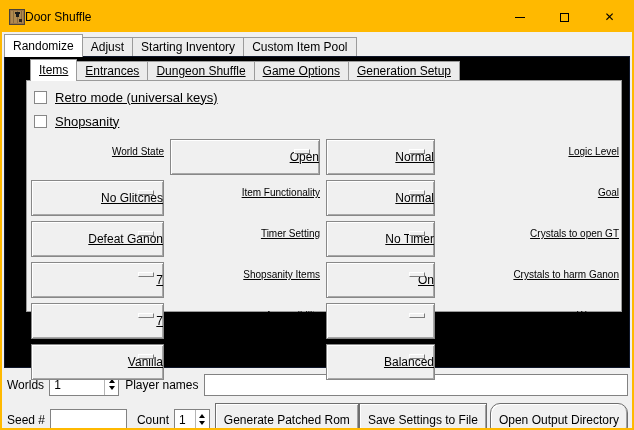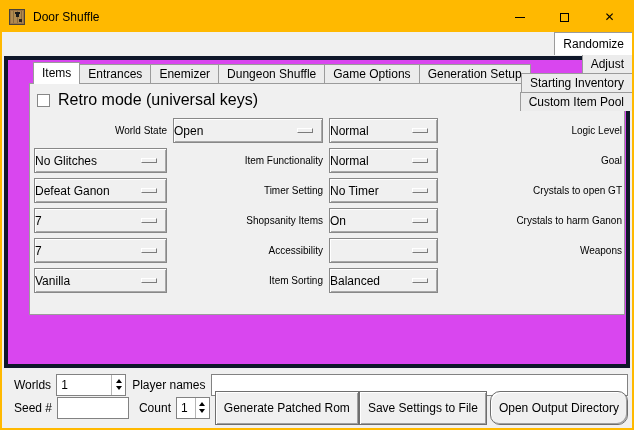--- a/index.html
+++ b/index.html
@@ -11,77 +11,77 @@
     background: #f0f0f0;
     position: relative;
     overflow: hidden;
   }
   
   .titlebar {
     height: 30px; background: #ffb900;
     display: flex; align-items: center;
   }
   .titlebar .app-icon { margin-left: 7px; width: 16px; height: 16px; flex: 0 0 auto; }
-  .titlebar .title { margin-left: 8px; font-size: 12px; color: #000; }
+  .titlebar .title { margin-left: 0; font-size: 12px; color: #000; }
   .win-controls { margin-left: auto; display: flex; height: 100%; }
   .win-btn { width: 45px; height: 100%; display:flex; align-items:center; justify-content:center; cursor: default; }
   .glyph-min { width: 10px; height: 1px; background: #000; }
   .glyph-max { width: 9px; height: 9px; border: 1px solid #000; }
   .glyph-close { font-size: 12px; color: #000; line-height: 1; }
   
   .tabrow { display: flex; align-items: flex-end; height: 24px; position: relative; z-index: 3; }
-  .tabrow-outer { margin-left: 10px; flex-direction: column; }
+  .tabrow-outer { margin-left: 2px; }
   .tabrow-inner { margin-left: 25px; height: 23px; z-index: 2; }
   .tab {
     background: #ececec; border: 1px solid #9b9b9b; border-bottom: none;
     padding: 0 8px; font-size: 12px; height: 19px; line-height: 18px;
     margin-right: -1px; white-space: nowrap; cursor: default;
   }
   .tab.active {
     background: #ffffff; height: 23px; line-height: 22px;
     margin-bottom: -1px; position: relative; z-index: 4;
   }
   .tabrow-inner .tab.active { height: 22px; line-height: 21px; }
   .panel-outer {
     margin: 0 2px; height: 312px;
-    border: 4px solid #0f172a; background: #d946ef;
-    position: relative; z-index: 1;
+    border: 1px solid #0f172a; background: #000000;
+    position: relative; z-index: 1; text-decoration: underline;
   }
   .panel-inner {
     margin-left: 21px; width: 596px; height: 232px;
     border: 1px solid #9b9b9b; background: #f0f0f0;
   }
   
   .cb-row { display: flex; align-items: center; margin: 8px 0 0 7px; height: 16px; }
   .cb-box { width: 13px; height: 13px; background: #fff; border: 1px solid #878787; flex: 0 0 auto; }
-  .cb-label { margin-left: 8px; font-size: 16px; color: #000; }
+  .cb-label { margin-left: 8px; font-size: 13px; color: #000; }
   
   .opt-grid {
     display: grid;
     grid-template-columns: 133px 150px 109px 178px;
     column-gap: 6px; row-gap: 5px;
     margin: 10px 0 0 4px;
   }
   .opt-label { font-size: 10px; text-align: right; line-height: 25px; white-space: nowrap; color:#000; }
   .opt-menu {
-    height: 25px; background: #f0f0f0;
+    height: 36px; background: #f0f0f0;
     border: 1px solid #888;
     box-shadow: inset 1px 1px 0 #fff, inset -1px -1px 0 #a8a8a8;
-    position: relative; display: flex; align-items: center; justify-content: flex-start;
+    position: relative; display: flex; align-items: center; justify-content: flex-end;
     font-size: 12px; cursor: default;
   }
   .opt-menu .menu-indicator {
     position: absolute; right: 9px; top: 9px;
     width: 16px; height: 5px; background: #f0f0f0;
     border: 1px solid; border-color: #fff #7b7b7b #7b7b7b #fff;
   }
   
-  .bottom-bar { height: 60px; padding: 5px 4px 0 12px; }
+  .bottom-bar { height: 60px; padding: 5px 4px 0 5px; }
   .b-row { display: flex; align-items: center; height: 23px; }
-  .b-row + .b-row { margin-top: 0; }
+  .b-row + .b-row { margin-top: 12px; }
   .b-label { font-size: 12px; white-space: nowrap; color:#000; }
   .entry, .spin {
     height: 22px; background: #fff;
     border: 1px solid #828282;
     display: flex; align-items: center;
   }
   .entry input {
     border: none; outline: none; width: 100%; height: 100%;
     font: 12px "Liberation Sans", sans-serif; padding: 0 3px; background: transparent;
   }
@@ -138,31 +138,34 @@
     <div class="tab">Adjust</div>
     <div class="tab">Starting Inventory</div>
     <div class="tab">Custom Item Pool</div>
   </div>
 
   <div class="panel-outer">
 
     <div class="tabrow tabrow-inner">
       <div class="tab active">Items</div>
       <div class="tab">Entrances</div>
-      <div class="tab">Enemizer</div>
       <div class="tab">Dungeon Shuffle</div>
       <div class="tab">Game Options</div>
       <div class="tab">Generation Setup</div>
     </div>
 
     <div class="panel-inner">
 
       <div class="cb-row">
         <span class="cb-box"></span>
         <span class="cb-label">Retro mode (universal keys)</span>
+      </div>
+      <div class="cb-row">
+        <span class="cb-box"></span>
+        <span class="cb-label">Shopsanity</span>
       </div>
 
       <div class="opt-grid">
 
         <div class="opt-label">World State</div>
         <div class="opt-menu">
             <span>Open</span>
             <span class="menu-indicator"></span>
           </div>
         <div class="opt-menu">

